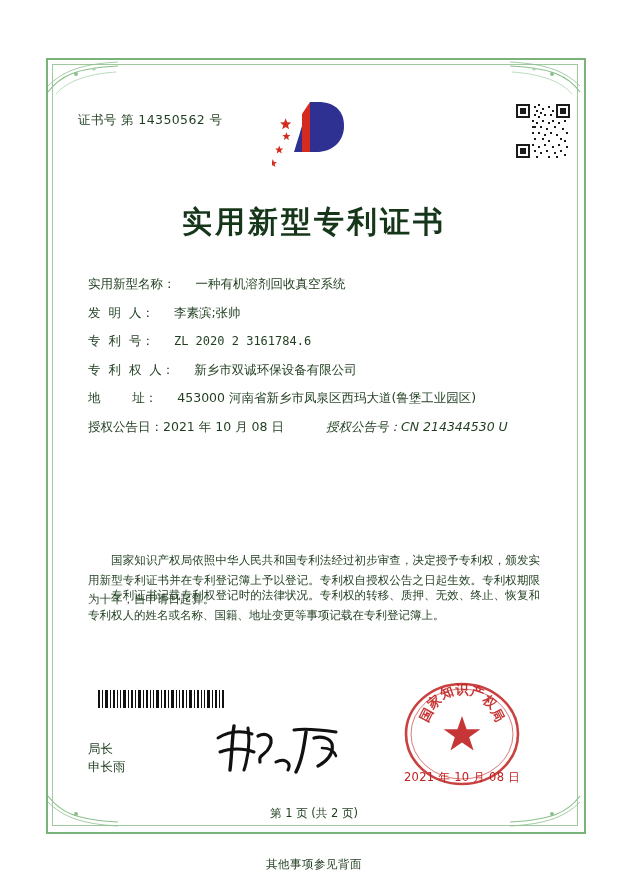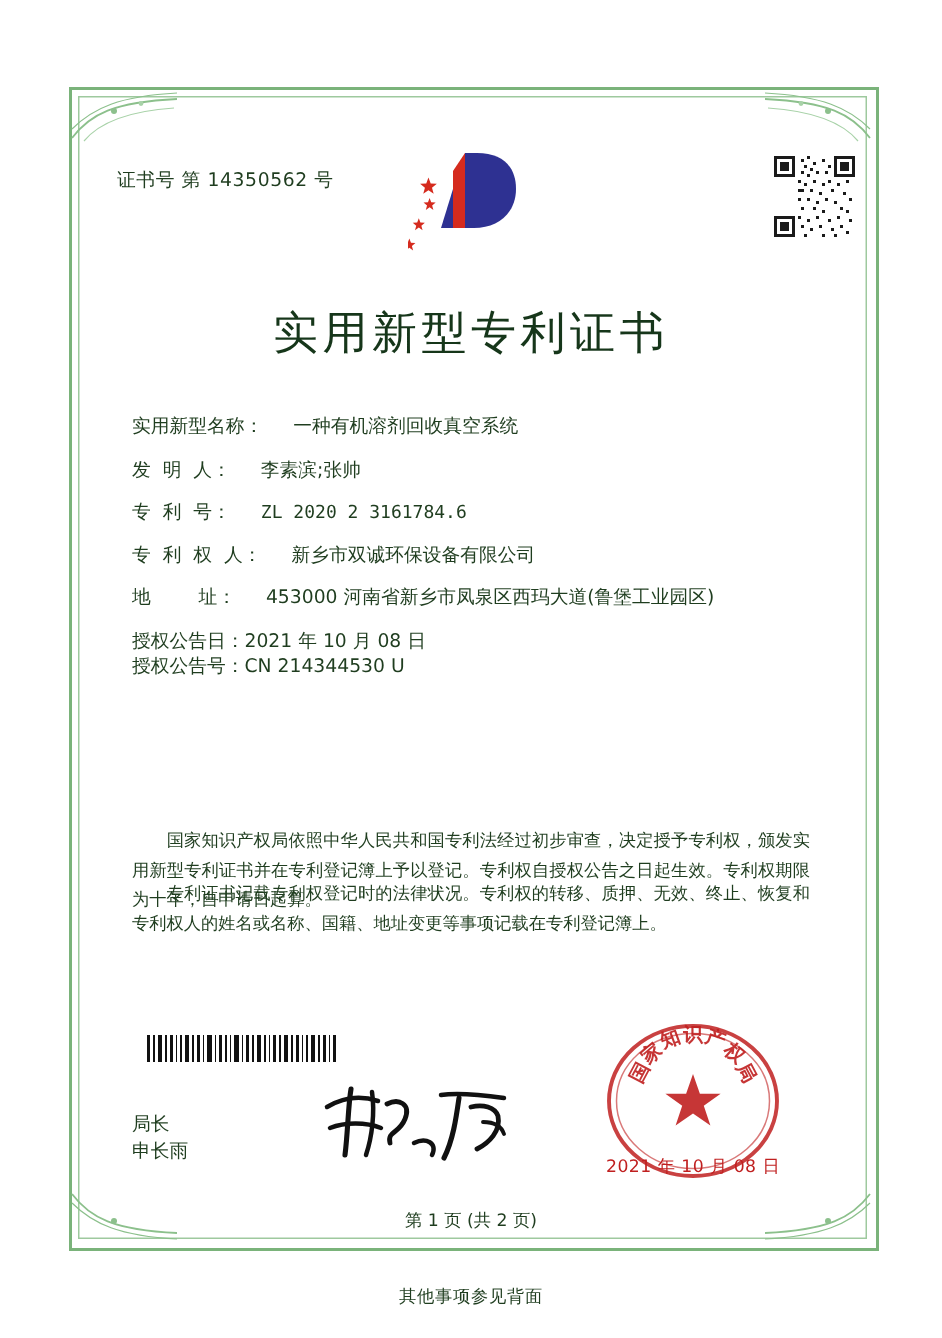--- a/index.html
+++ b/index.html
@@ -74,21 +74,21 @@
     color: #1f3d1f;
     white-space: nowrap;
   }
   .title {
     position: absolute;
     left: 0;
     right: 0;
     top: 202px;
     text-align: center;
     font-family: "DejaVu Serif", "Liberation Serif", serif;
-    font-weight: normal;
+    font-weight: bold;
     font-size: 30px;
     letter-spacing: 3px;
     color: #16361a;
   }
   .fields {
     position: absolute;
     left: 88px;
     top: 276px;
     width: 452px;
   }
@@ -113,24 +113,23 @@
   .field.mono .val {
     font-family: "DejaVu Sans Mono", "Liberation Mono", monospace;
     font-size: 12px;
   }
   .field-row2 {
     display: flex;
     align-items: baseline;
     font-size: 12.5px;
     color: #1f3d1f;
     margin-bottom: 12.5px;
-    flex-direction: column;
   }
   .field-row2 .c1 { width: 238px; white-space: pre; }
-  .field-row2 .c2 { white-space: pre; }
+  .field-row2 .c2 { white-space: pre; font-style: italic; }
 
   .para {
     position: absolute;
     left: 88px;
     width: 452px;
     font-size: 11.5px;
     line-height: 19.5px;
     color: #1f3d1f;
     text-align: justify;
   }

